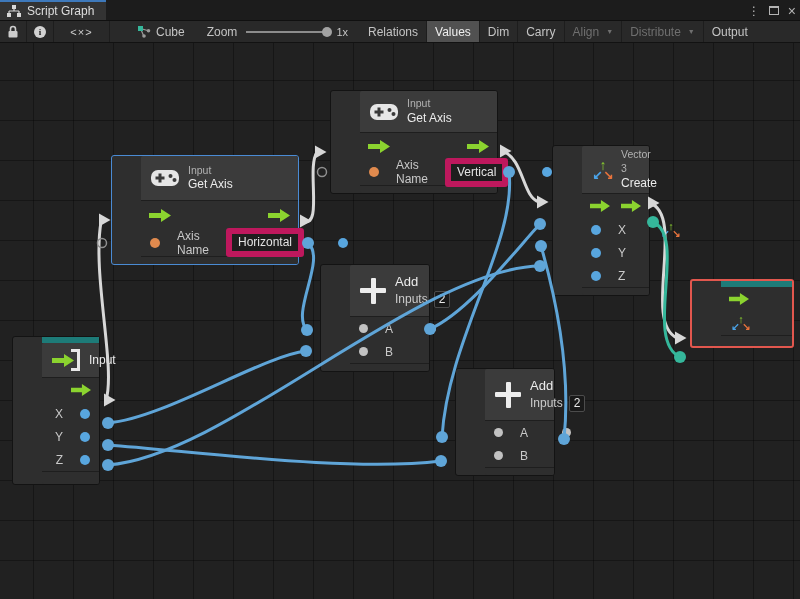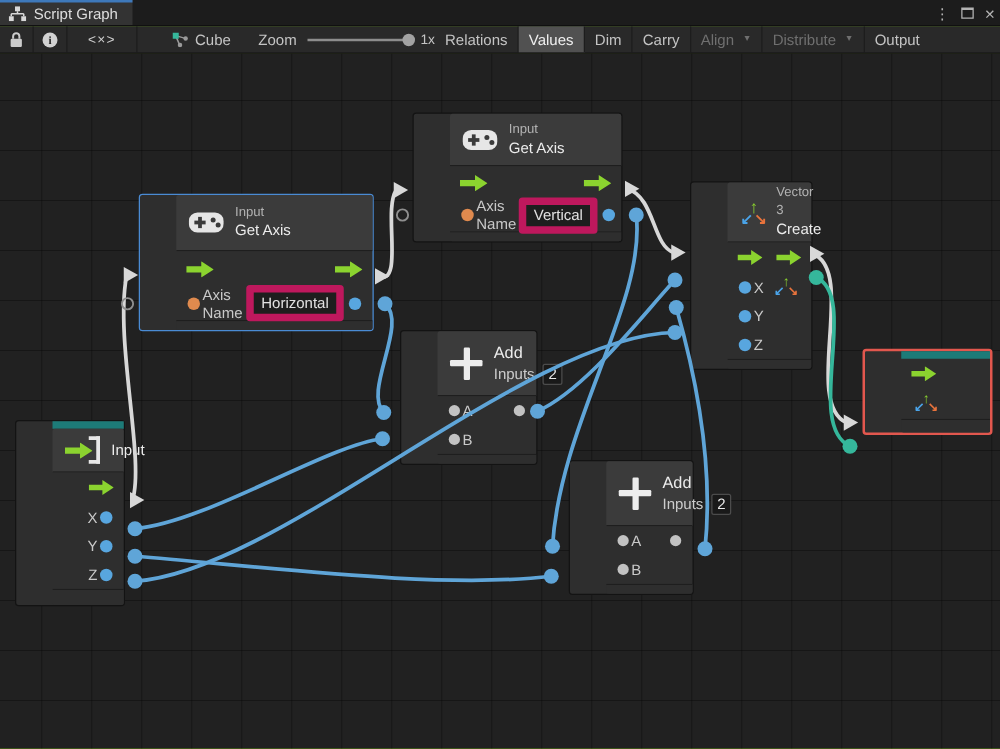--- a/index.html
+++ b/index.html
@@ -26,21 +26,21 @@
   .tbtn.icon-only { width:27px; padding:0; }
   .tbtn.noborder { border-right:none; }
   .tbtn.active { background:#515151; color:#efefef; }
   .tbtn.disabled { color:#6f6f6f; }
   .code-glyph { font-size:11px; letter-spacing:1px; color:#cfcfcf; }
   .info-circle { width:12px; height:12px; border-radius:50%; background:#d2d2d2; color:#222;
     font-size:9px; font-weight:bold; display:flex; align-items:center; justify-content:center; font-family:"Liberation Serif",serif; }
   .zoom-label { margin-left:14px; color:#c4c4c4; font-size:12px; align-self:center; }
   .slider { width:84px; height:2px; background:#8d8d8d; margin-left:9px; align-self:center; position:relative; }
   .slider-handle { position:absolute; right:-2px; top:-4px; width:10px; height:10px; border-radius:50%; background:#a2a2a2; }
-  .zoom-val { margin:0 0 0 6px; color:#c4c4c4; font-size:11px; align-self:center; }
+  .zoom-val { margin:0 12px 0 6px; color:#c4c4c4; font-size:11px; align-self:center; }
   .ddarrow { font-size:7px; margin-left:2px; }
 
   
   .canvas { position:absolute; left:0; top:43px; width:800px; height:556px; background:#212121;
     background-image:
       linear-gradient(rgba(0,0,0,.33) 1px, transparent 1px),
       linear-gradient(90deg, rgba(0,0,0,.33) 1px, transparent 1px);
     background-size:40px 40px; background-position:-7px -3px; }
 
   
@@ -48,21 +48,21 @@
   .gnode.selected { border:1px solid var(--selection_blue); }
   .gnode.flagged { border:2px solid var(--selection_red); }
   .tealbar { height:6px; background:var(--accent_teal); }
   .nhead { display:flex; align-items:center; gap:9px; padding:0 10px; background:#3b3b3b;
     border-bottom:1px solid #1e1e1e; border-radius:2px 2px 0 0; }
   .nsub { font-size:10.5px; color:#b2b2b2; line-height:1.3; }
   .ntitle { font-size:12px; color:#ececec; line-height:1.25; }
   .nfoot { height:8px; border-top:1px solid #1e1e1e; background:#2e2e2e; border-radius:0 0 2px 2px; }
   .frow { display:flex; align-items:center; justify-content:space-between; padding:0 8px; height:26px; }
   .frow.right { justify-content:flex-end; }
-  .prow { display:flex; align-items:center; gap:2px; padding:0 9px; height:23px; font-size:12px; color:#c9c9c9; }
+  .prow { display:flex; align-items:center; gap:17px; padding:0 9px; height:23px; font-size:12px; color:#c9c9c9; }
   .prow .flex { flex:1; }
   .dot { width:10px; height:10px; border-radius:50%; flex:0 0 auto; }
   .dot.orange { background:var(--port_orange); }
   .dot.blue { background:var(--port_blue); }
   .dot.gray { background:var(--port_gray); width:9px; height:9px; }
   .vfield { background:#1e1e1e; border:6px solid #be185d; border-radius:3px; padding:1px 6px 2px;
     font-size:12px; color:#e2e2e2; }
   .countbox { background:#191919; border:1px solid #4c4c4c; border-radius:2px; min-width:16px;
     text-align:center; padding:0 4px 1px; font-size:12px; color:#e8e8e8; }
   .addplus { position:relative; width:26px; height:26px; flex:0 0 auto; }

